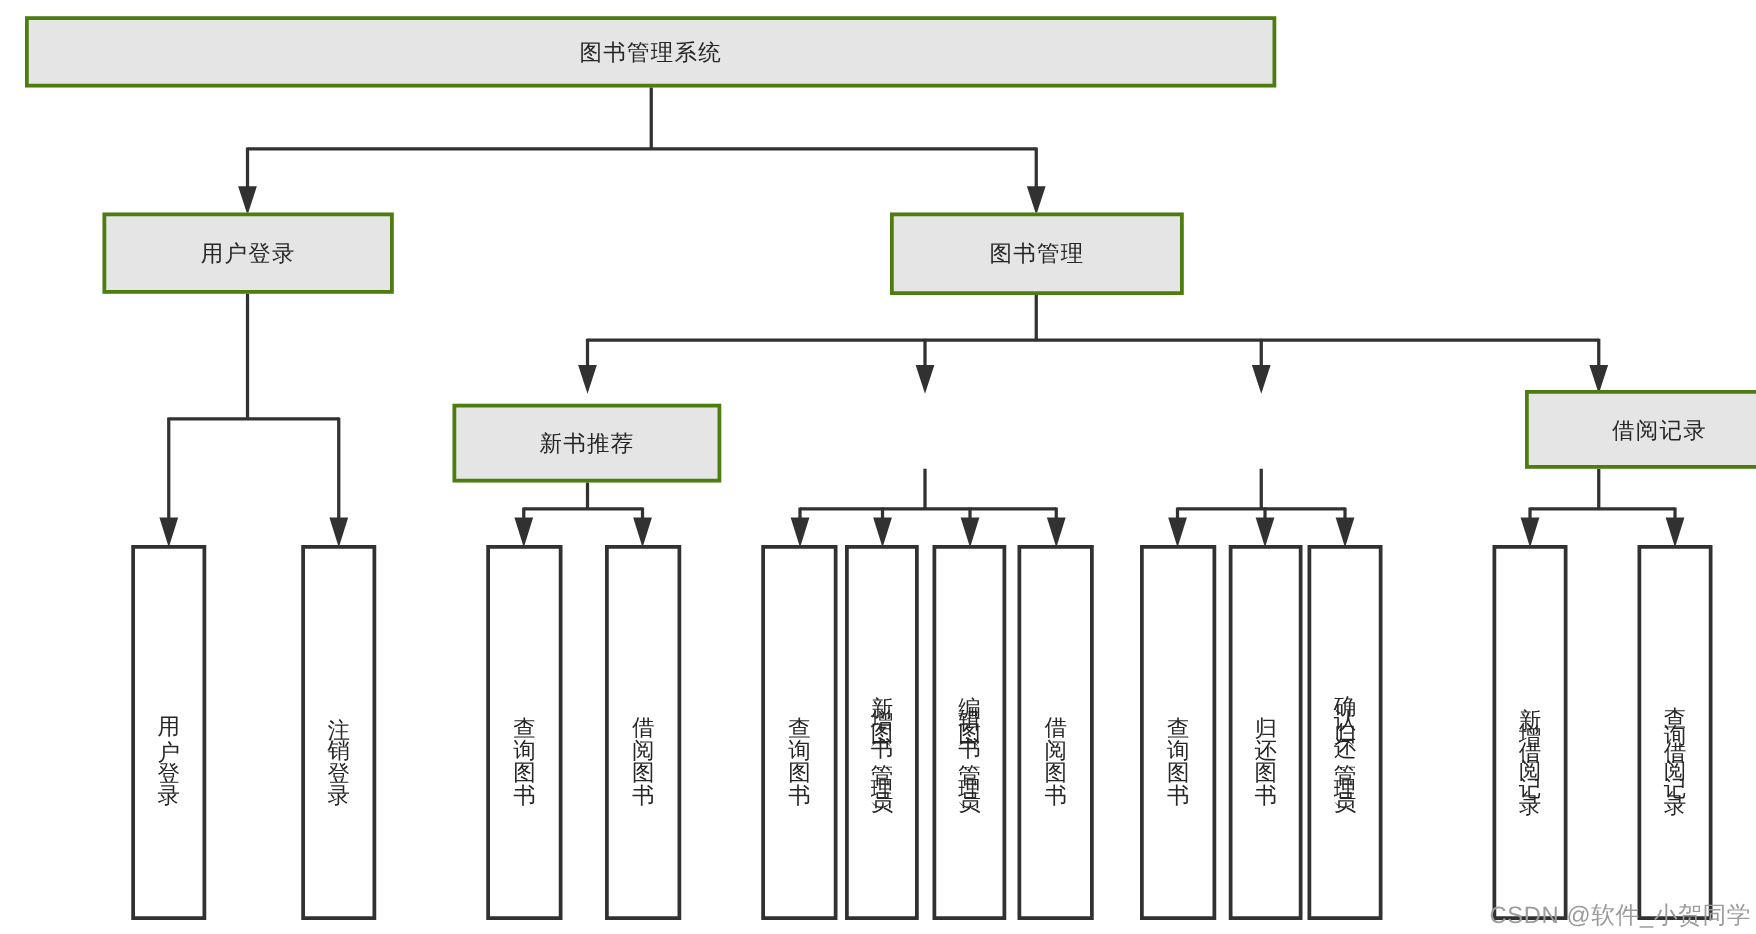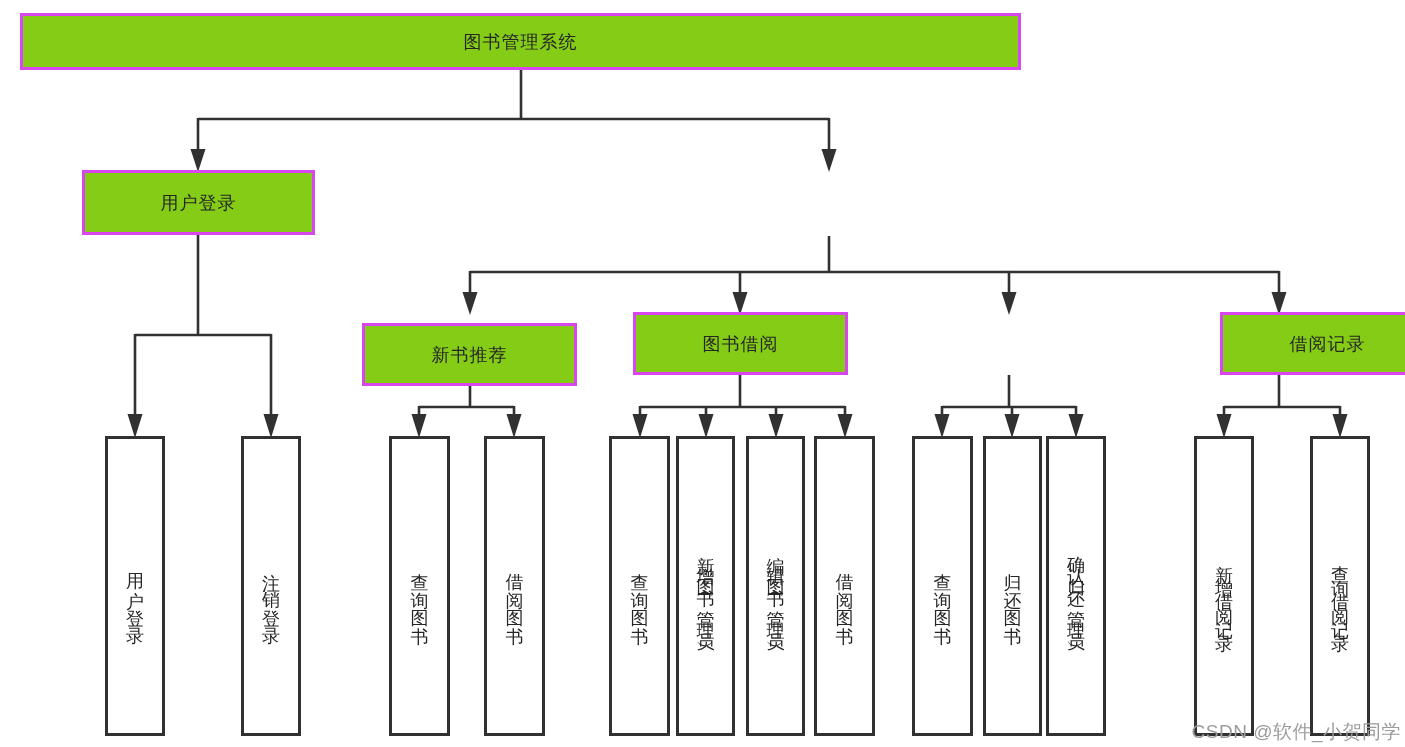--- a/index.html
+++ b/index.html
@@ -13,22 +13,22 @@
     color: #262626;
   }
   .connectors {
     position: absolute;
     left: 0; top: 0;
     width: 1405px; height: 747px;
   }
   .box {
     position: absolute;
     box-sizing: border-box;
-    border: 3px solid #d946ef;
-    background: #84cc16;
+    border: 3px solid #4d7c0f;
+    background: #e5e5e5;
     display: flex;
     align-items: center;
     justify-content: center;
     font-size: 18px;
     letter-spacing: 1px;
     color: #262626;
   }
   .vbox {
     position: absolute;
     box-sizing: border-box;
@@ -130,23 +130,23 @@
       <polygon points="1004.5,414 1019.5,414 1012,438"></polygon>
       <polygon points="1068.5,414 1083.5,414 1076,438"></polygon>
       <polygon points="1216.5,414 1231.5,414 1224,438"></polygon>
       <polygon points="1332.5,414 1347.5,414 1340,438"></polygon>
     </g>
   </svg>
 
   <div class="box" style="left:20px; top:13px; width:1001px; height:57px;">图书管理系统</div>
 
   <div class="box" style="left:82px; top:170px; width:233px; height:65px;">用户登录</div>
+  <div class="box" style="left:712px; top:170px; width:235px; height:66px;">图书管理</div>
 
   <div class="box" style="left:362px; top:323px; width:215px; height:63px;">新书推荐</div>
-  <div class="box" style="left:633px; top:312px; width:215px; height:63px;">图书借阅</div>
   <div class="box" style="left:1172px; top:312px; width:215px; height:63px;margin-left:48px;">借阅记录</div>
 
   <div class="vbox" style="left:105px; top:436px; width:60px; height:300px;">
     <span class="vtext vt-short">用户登录</span>
   </div>
   <div class="vbox" style="left:241px; top:436px; width:60px; height:300px;">
     <span class="vtext vt-short">注销登录</span>
   </div>
 
   <div class="vbox" style="left:389px; top:436px; width:61px; height:300px;">

